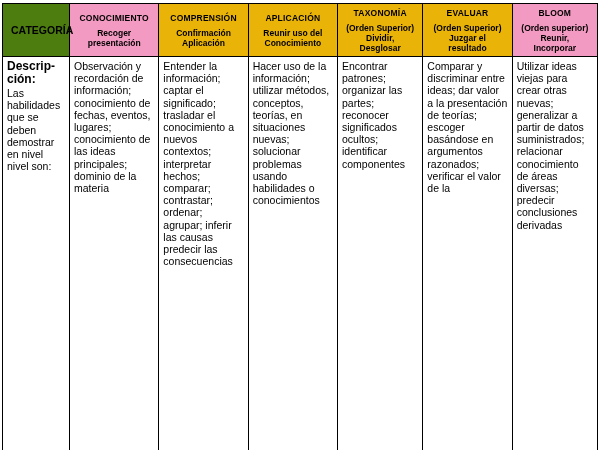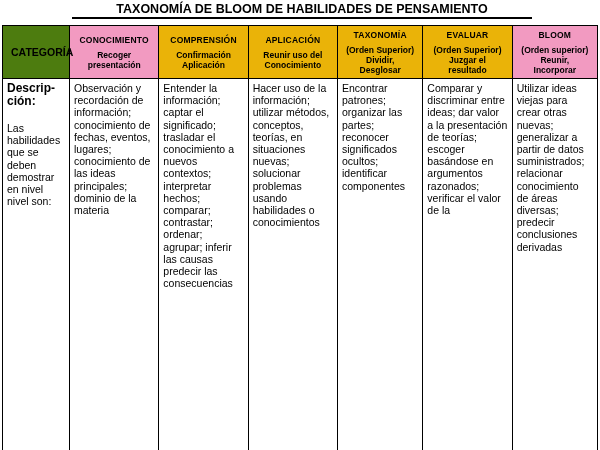--- a/index.html
+++ b/index.html
@@ -94,42 +94,39 @@
   }
   td.desc-cell {
     font-size: 11px;
     line-height: 12.5px;
   }
   td.desc-cell .dtitle {
     font-weight: bold;
     font-size: 12px;
     display: block;
     line-height: 13px;
-    margin-bottom: 14px;
+    margin-bottom: 1px;
   }
   td.body-cell {
     font-size: 11px;
     line-height: 13px;
   }
   .col1 { width: 66px; }
   .col2 { width: 88px; }
   .col3 { width: 88px; }
   .col4 { width: 88px; }
   .col5 { width: 84px; }
   .col6 { width: 88px; }
   .col7 { width: 84px; }
 </style>
 </head>
 <body>
 
 <div id="page">
 
-  <div class="title-bar">
-    <div class="title-text">TAXONOMÍA DE BLOOM DE HABILIDADES DE PENSAMIENTO</div>
-  </div>
 
   <table class="bloom">
     <colgroup>
       <col class="col1">
         <col class="col2">
         <col class="col3">
         <col class="col4">
         <col class="col5">
         <col class="col6">
         <col class="col7">

